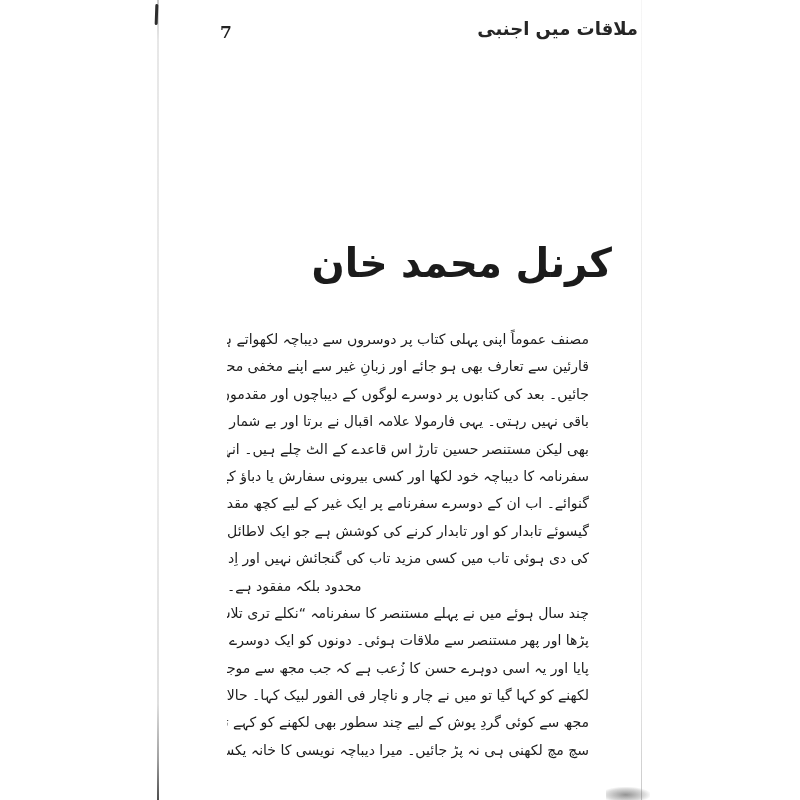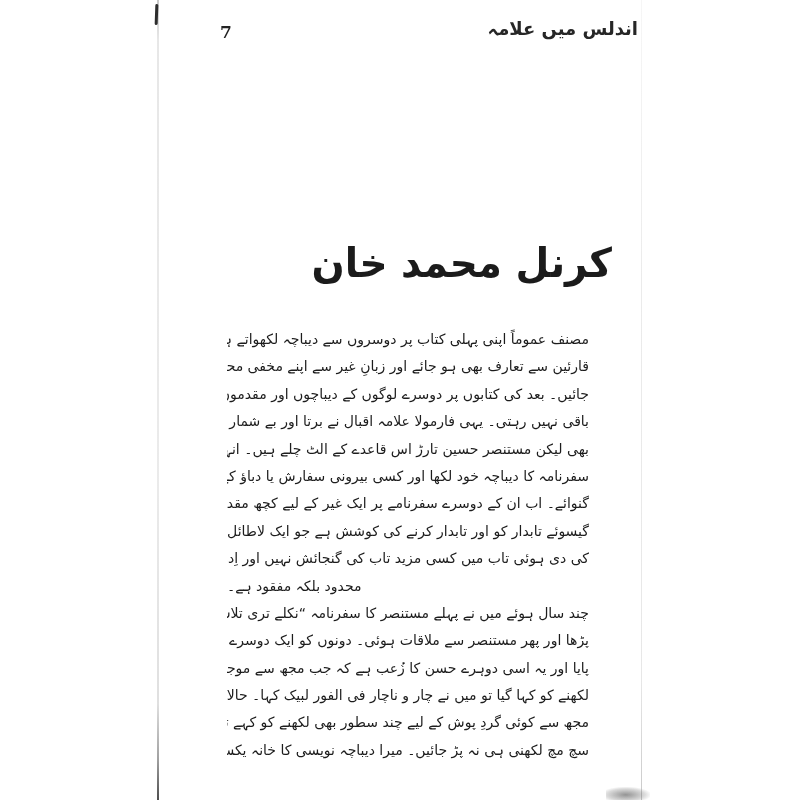--- a/index.html
+++ b/index.html
@@ -58,21 +58,21 @@
 <body>
 
 <div class="scan-page">
 
   <div class="gutter-left"></div>
   <div class="gutter-tick"></div>
   <div class="edge-right"></div>
   <div class="smudge-bottom"></div>
 
   <div class="page-number">7</div>
-  <div class="running-header">اندلس میں علامہ</div>
+  <div class="running-header">ملاقات میں اجنبی</div>
 
   <div class="chapter-title">کرنل محمد خان</div>
 
   <div class="page-body" id="page-body">
       <div class="line">مصنف عموماً اپنی پہلی کتاب پر دوسروں سے دیباچہ لکھواتے ہیں کہ</div>
       <div class="line">قارئین سے تعارف بھی ہو جائے اور زبانِ غیر سے اپنے مخفی محاسن بھی آشکار ہو</div>
       <div class="line">جائیں۔ بعد کی کتابوں پر دوسرے لوگوں کے دیباچوں اور مقدموں کی ضرورت</div>
       <div class="line">باقی نہیں رہتی۔ یہی فارمولا علامہ اقبال نے برتا اور بے شمار مادشا قسم کے مصنفین نے</div>
       <div class="line">بھی لیکن مستنصر حسین تارڑ اس قاعدے کے الٹ چلے ہیں۔ انہوں نے اپنے پہلے</div>
       <div class="line">سفرنامہ کا دیباچہ خود لکھا اور کسی بیرونی سفارش یا دباؤ کے بغیر اپنے گن گوائے اور</div>

